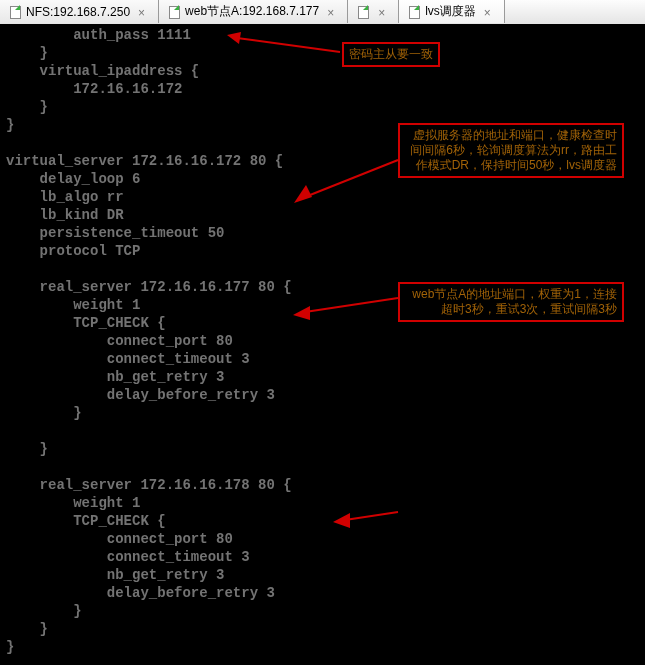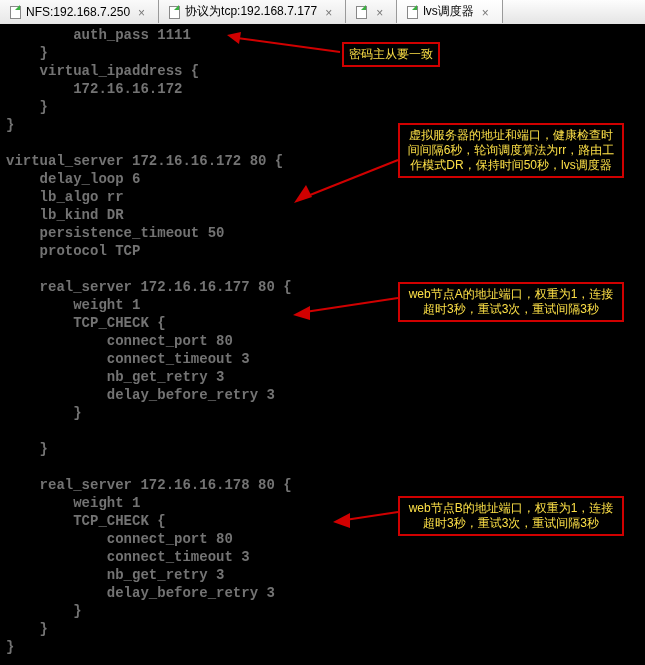--- a/index.html
+++ b/index.html
@@ -11,41 +11,41 @@
   .tab .ficon{width:14px;height:14px;display:inline-block;position:relative;}
   
   .ficon:before{content:"";position:absolute;top:1px;left:2px;width:9px;height:11px;background:#fff;border:1px solid #888;}
   .ficon:after{content:"";position:absolute;top:0;left:7px;width:0;height:0;border-left:5px solid transparent;border-bottom:5px solid #3cb043;}
   .tab .xicon{width:12px;height:12px;margin-left:4px;color:#777;}
   
   .term{position:absolute;top:24px;left:0;right:0;bottom:0;background:#000;color:#737373;
         font-family:"Consolas","Courier New",monospace;font-size:14px;line-height:18px;
         font-weight:bold;padding:2px 6px;white-space:pre;}
   
-  .annot{position:absolute;border:2px solid #d00000;color:#fde047;background:rgba(0,0,0,0);
+  .annot{position:absolute;border:2px solid #d00000;color:#a16207;background:rgba(0,0,0,0);
          font-size:12px;line-height:15px;padding:3px 5px;font-family:"SimSun","Microsoft YaHei",sans-serif;
-         font-weight:normal;text-align:center;max-width:220px;}
+         font-weight:normal;text-align:right;max-width:220px;}
   .arrow{position:absolute;pointer-events:none;}
   .arrow line{stroke:#d00000;stroke-width:2;}
   .arrow polygon{fill:#d00000;}
 </style>
 </head>
 <body>
 
 <div class="window">
 
   <div class="tabbar">
     <div class="tab">
       <span class="ficon"></span>
       <span>NFS:192.168.7.250</span>
       <span class="xicon">×</span>
     </div>
     <div class="tab">
       <span class="ficon"></span>
-      <span>协议为tcp:192.168.7.177</span>
+      <span>web节点A:192.168.7.177</span>
       <span class="xicon">×</span>
     </div>
     <div class="tab">
       <span class="ficon"></span>
       <span class="xicon">×</span>
     </div>
     <div class="tab active">
       <span class="ficon"></span>
       <span>lvs调度器</span>
       <span class="xicon">×</span>
@@ -87,21 +87,20 @@
 <span>        }</span>
 <span>    }</span>
 <span>}</span></div>
 
   <div class="annot" style="top:42px;left:342px;">密码主从要一致</div>
 
   <div class="annot" style="top:123px;left:398px;width:212px;">虚拟服务器的地址和端口，健康检查时间间隔6秒，轮询调度算法为rr，路由工作模式DR，保持时间50秒，lvs调度器</div>
 
   <div class="annot" style="top:282px;left:398px;width:212px;">web节点A的地址端口，权重为1，连接超时3秒，重试3次，重试间隔3秒</div>
 
-  <div class="annot" style="top:496px;left:398px;width:212px;">web节点B的地址端口，权重为1，连接超时3秒，重试3次，重试间隔3秒</div>
 
   <svg class="arrow" style="top:30px;left:225px;" width="120" height="30">
     <line x1="115" y1="22" x2="12" y2="8"></line>
       <polygon points="2,5 16,2 14,14"></polygon>
   </svg>
   <svg class="arrow" style="top:155px;left:290px;" width="115" height="50">
     <line x1="108" y1="5" x2="15" y2="42"></line>
       <polygon points="4,48 22,42 16,30"></polygon>
   </svg>
   <svg class="arrow" style="top:290px;left:290px;" width="115" height="30">

